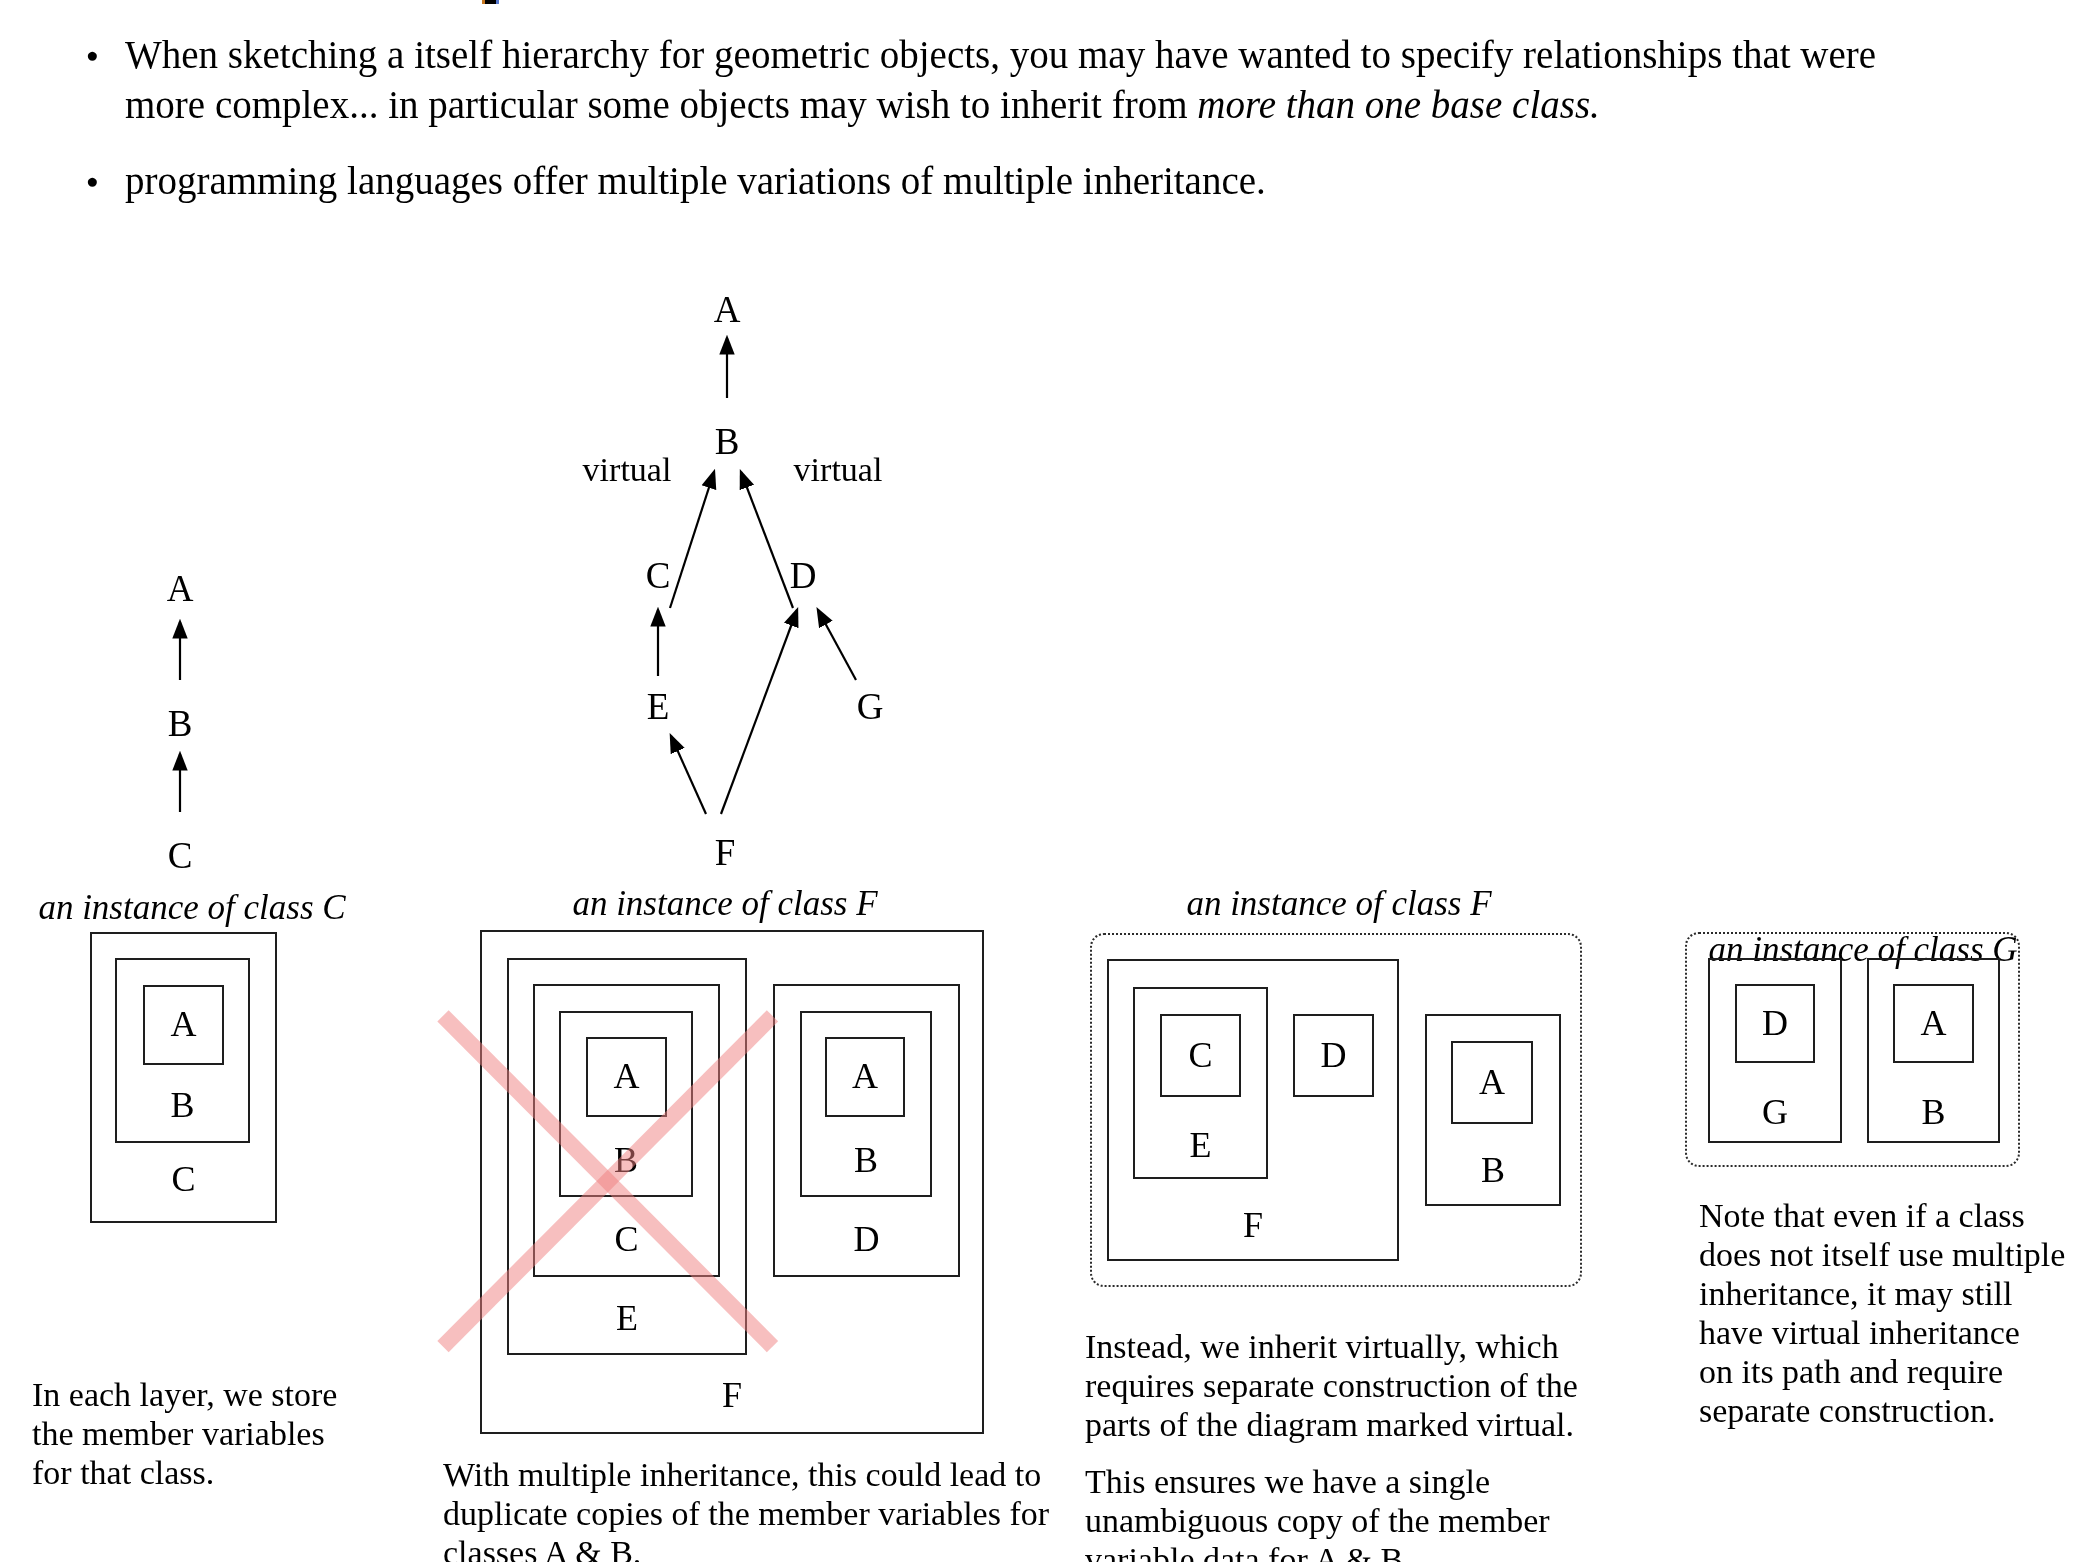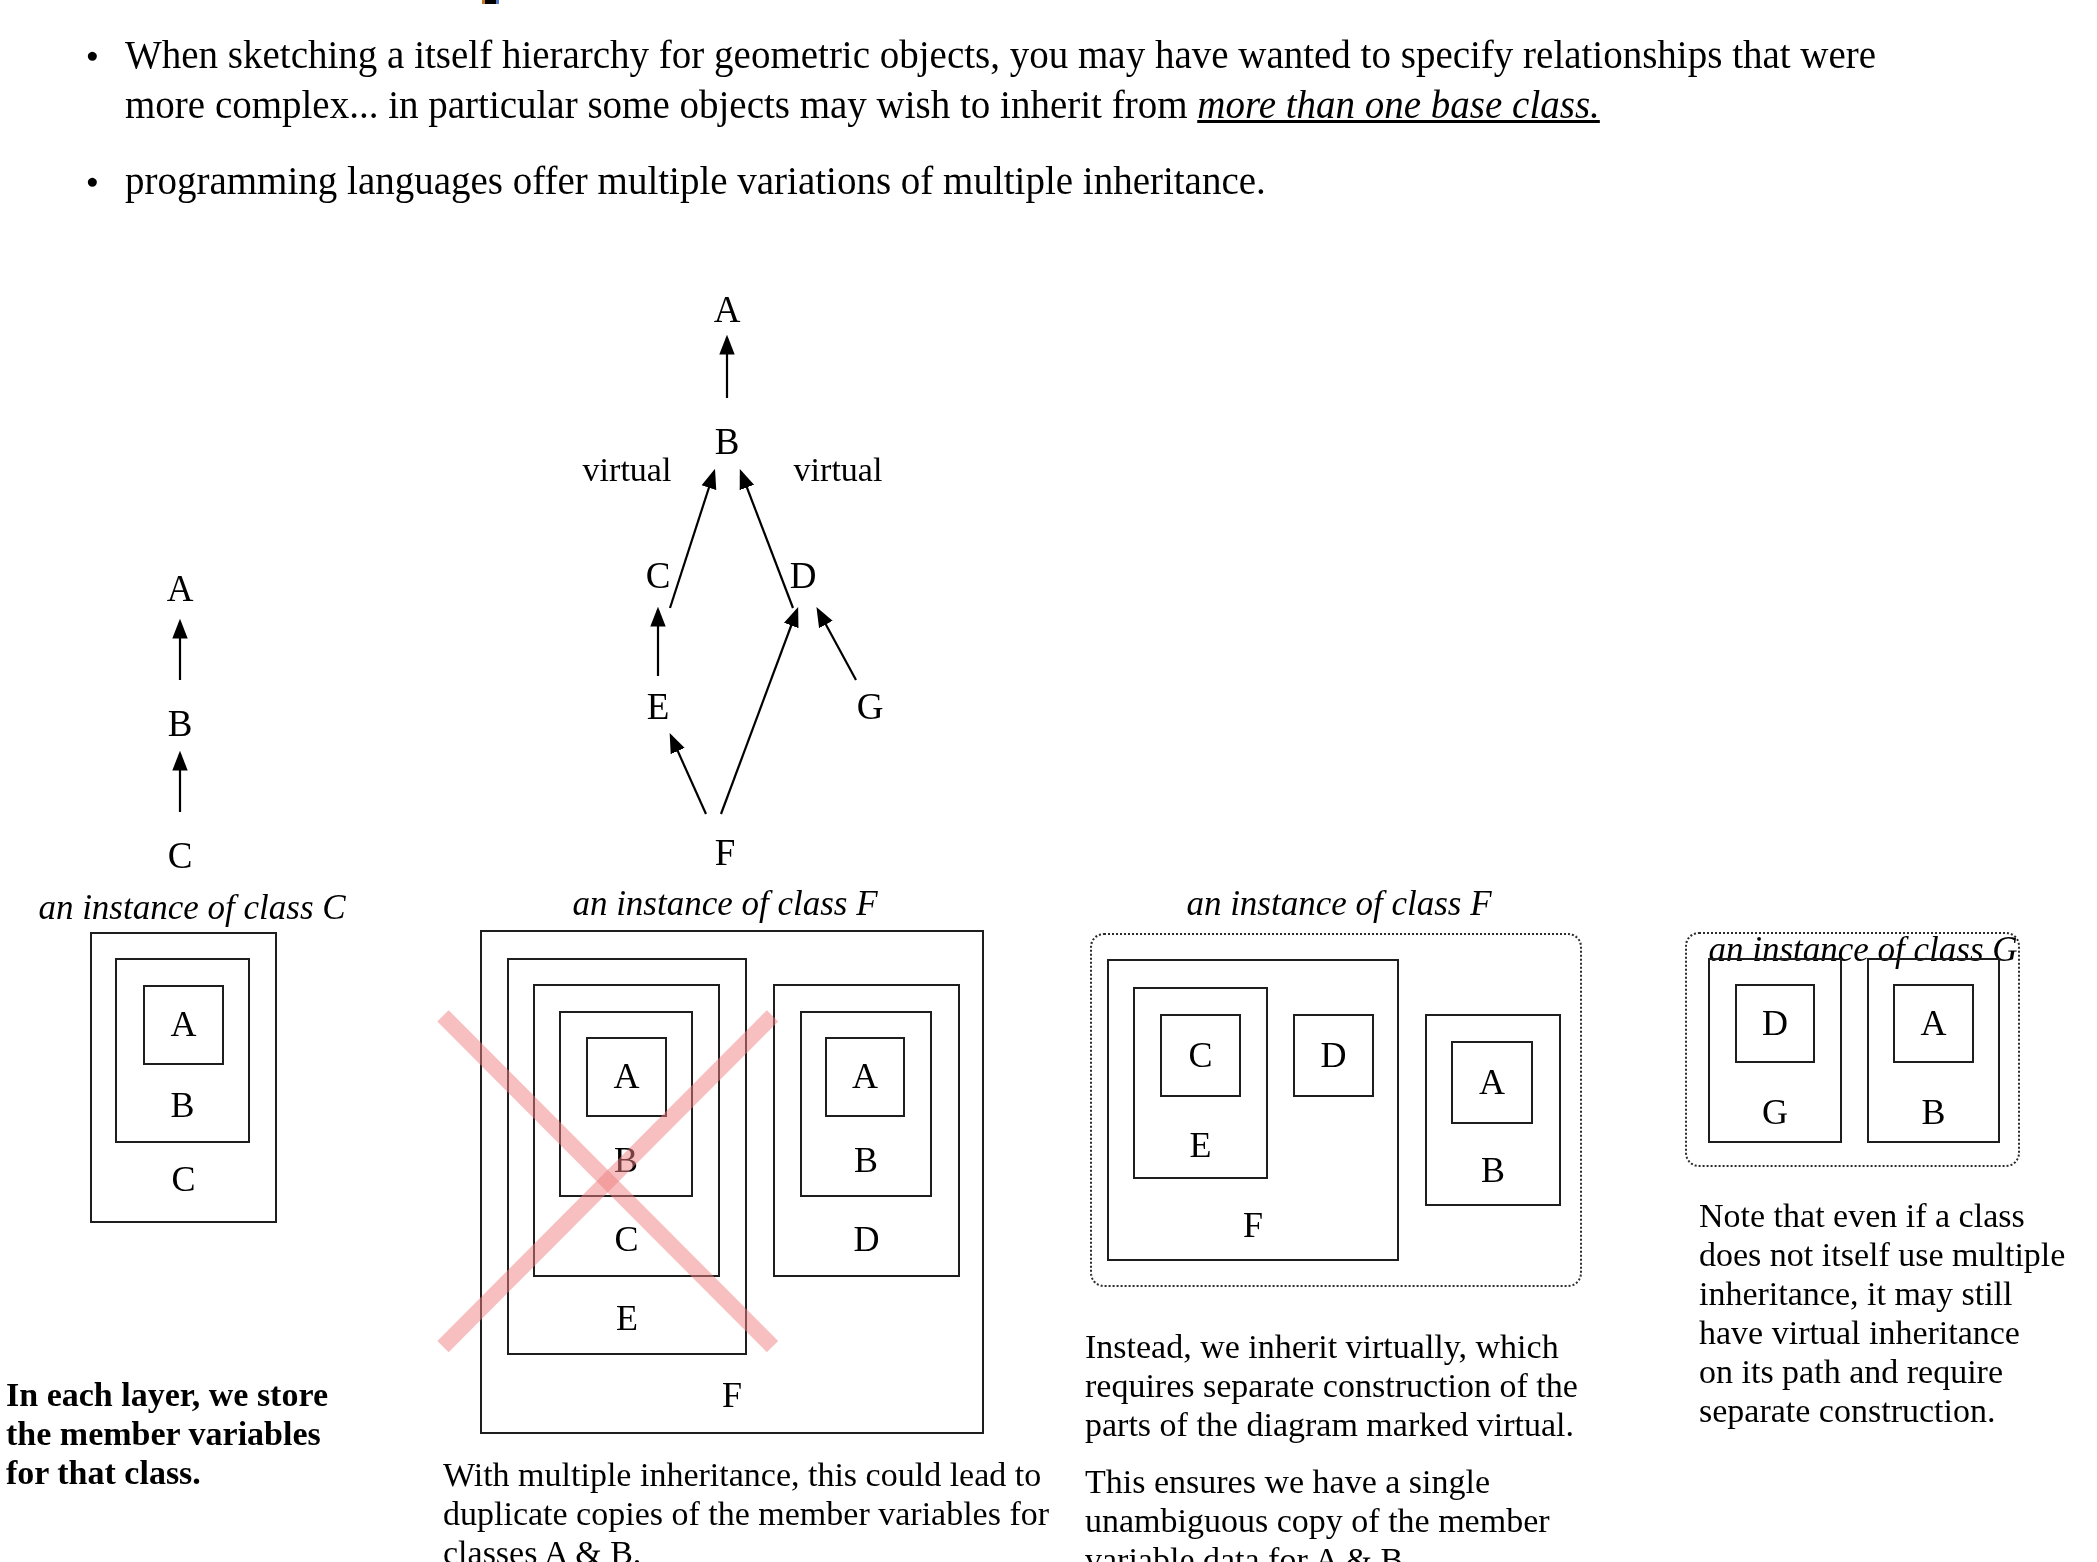--- a/index.html
+++ b/index.html
@@ -9,21 +9,21 @@
     font-family:"Liberation Serif","DejaVu Serif",serif; color:#000; overflow:hidden;
   }
   .artifact { position:absolute; top:0; height:4px; background:#000; }
   .artifact .tipL { position:absolute; left:0; top:0; width:3px; height:4px; background:#c87820; }
   .artifact .tipR { position:absolute; right:0; top:0; width:3px; height:4px; background:#5577cc; }
 
   .bullet { position:absolute; left:84px; right:10px; font-size:39px; line-height:50px; }
   .bullet .dot { position:absolute; left:2px; top:0; font-size:21px; line-height:50px; }
   .bullet .btext { margin-left:41px; }
   .line { display:block; white-space:nowrap; }
-  i { font-style:italic;text-decoration:underline; }
+  i { font-style:italic; }
 
   svg.layer { position:absolute; pointer-events:none; }
   svg text.nl { font-size:37px; fill:#000; font-family:"Liberation Serif","DejaVu Serif",serif; }
   svg text.vl { font-size:34px; fill:#000; font-family:"Liberation Serif","DejaVu Serif",serif; }
 
   .box { position:absolute; border:2px solid #1e1e1e; }
   .dotbox { position:absolute; border:2px dotted #2b2b2b; border-radius:14px; }
   .blbl { position:absolute; left:0; right:0; text-align:center; font-size:36px; line-height:40px; }
   .vcenter { top:50%; transform:translateY(-52%); }
   .ititle { position:absolute; font-style:italic; font-size:35px; text-align:center; white-space:nowrap; }
@@ -163,21 +163,21 @@
       <div class="blbl" style="bottom:9px;">G</div>
     </div>
     <div class="box" style="left:180px; top:24px; width:133px; height:185px;">
       <div class="box" style="left:24px; top:24px; width:81px; height:79px;">
         <div class="blbl vcenter">A</div>
       </div>
       <div class="blbl" style="bottom:9px;">B</div>
     </div>
   </div>
 
-  <div class="cap" style="left:6px; top:1375px; width:440px;font-weight:bold;">In each layer, we store
+  <div class="cap" style="left:32px; top:1375px; width:440px;">In each layer, we store
 the member variables
 for that class.</div>
   <div class="cap" style="left:443px; top:1455px; width:680px;">With multiple inheritance, this could lead to
 duplicate copies of the member variables for
 classes A &amp; B.</div>
   <div class="cap" style="left:1085px; top:1295px; width:560px;margin-top:32px;">Instead, we inherit virtually, which
 requires separate construction of the
 parts of the diagram marked virtual.</div>
   <div class="cap" style="left:1085px; top:1434px; width:560px;margin-top:28px;">This ensures we have a single
 unambiguous copy of the member

